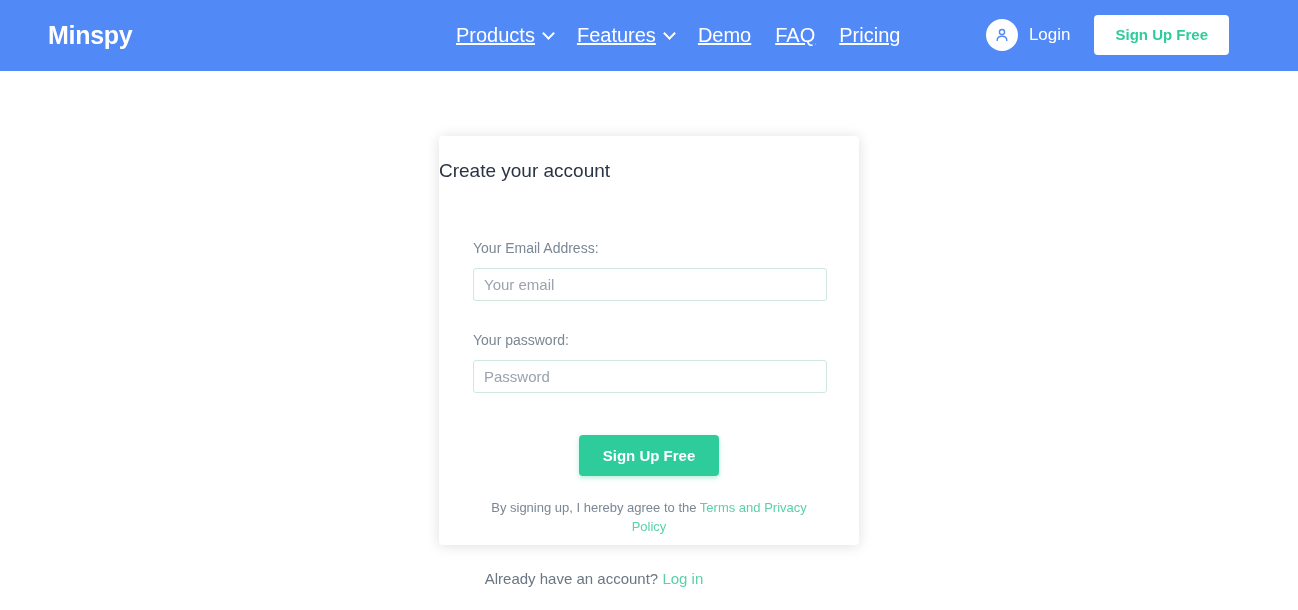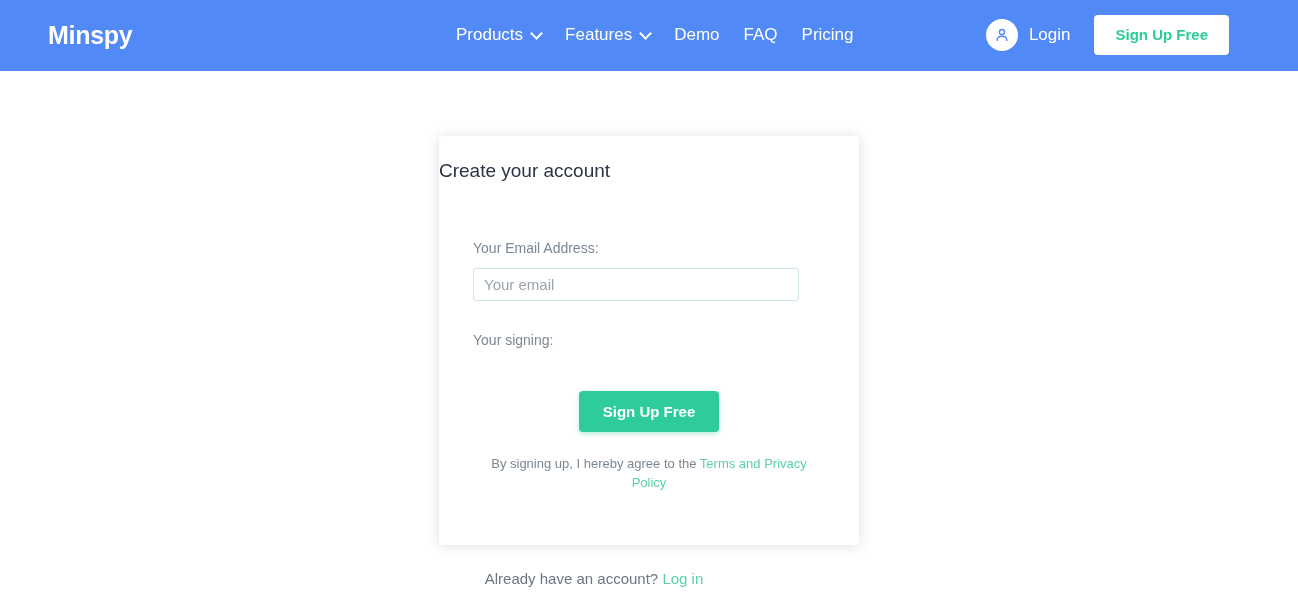--- a/index.html
+++ b/index.html
@@ -34,25 +34,26 @@
   .nav {
     position: absolute;
     left: 456px;
     top: 22px;
     display: flex;
     align-items: center;
     gap: 0px;
   }
   .nav-item {
     color: #ffffff;
-    font-size: 17px;
+    font-size: 20px;
     line-height: 26px;
     display: flex;
     align-items: center;
     white-space: nowrap;
+    text-decoration: underline;
   }
   .nav-item + .nav-item { margin-left: 24px; }
   .chev {
     display: inline-block;
     width: 9px;
     height: 9px;
     margin-left: 9px;
     margin-top: -4px;
     border-right: 2px solid #ffffff;
     border-bottom: 2px solid #ffffff;
@@ -117,21 +118,21 @@
   .field-label {
     color: #7b8794;
     font-size: 14px;
     line-height: 18px;
     margin-top: 0;
   }
   .field-label.email { margin-top: 56px; }
   .field-label.password { margin-top: 30px; }
   .text-input {
     display: block;
-    width: 326px;
+    width: 354px;
     height: 33px;
     margin-top: 11px;
     border: 1px solid #cfe7dd;
     border-radius: 3px;
     padding: 0 10px;
     font-size: 15px;
     color: #3f4a5a;
     font-family: "Liberation Sans", sans-serif;
     background: #ffffff;
     outline: none;
@@ -229,21 +230,22 @@
 
 <div class="card">
 
   <div class="card-title">Create your account</div>
 
   <div class="form">
 
     <div class="field-label email">Your Email Address:</div>
     <input class="text-input" type="email" placeholder="Your email" style="">
 
-    <div class="field-label password">Your signing:</div>
+    <div class="field-label password">Your password:</div>
+    <input class="text-input" type="password" placeholder="Password" style="">
 
     <div class="submit-wrap">
       <button class="submit-btn">Sign Up Free</button>
     </div>
 
   </div>
 
   <div class="terms">
     <span>By signing up, I hereby agree to the </span><a href="#">Terms and Privacy Policy</a>
   </div>

